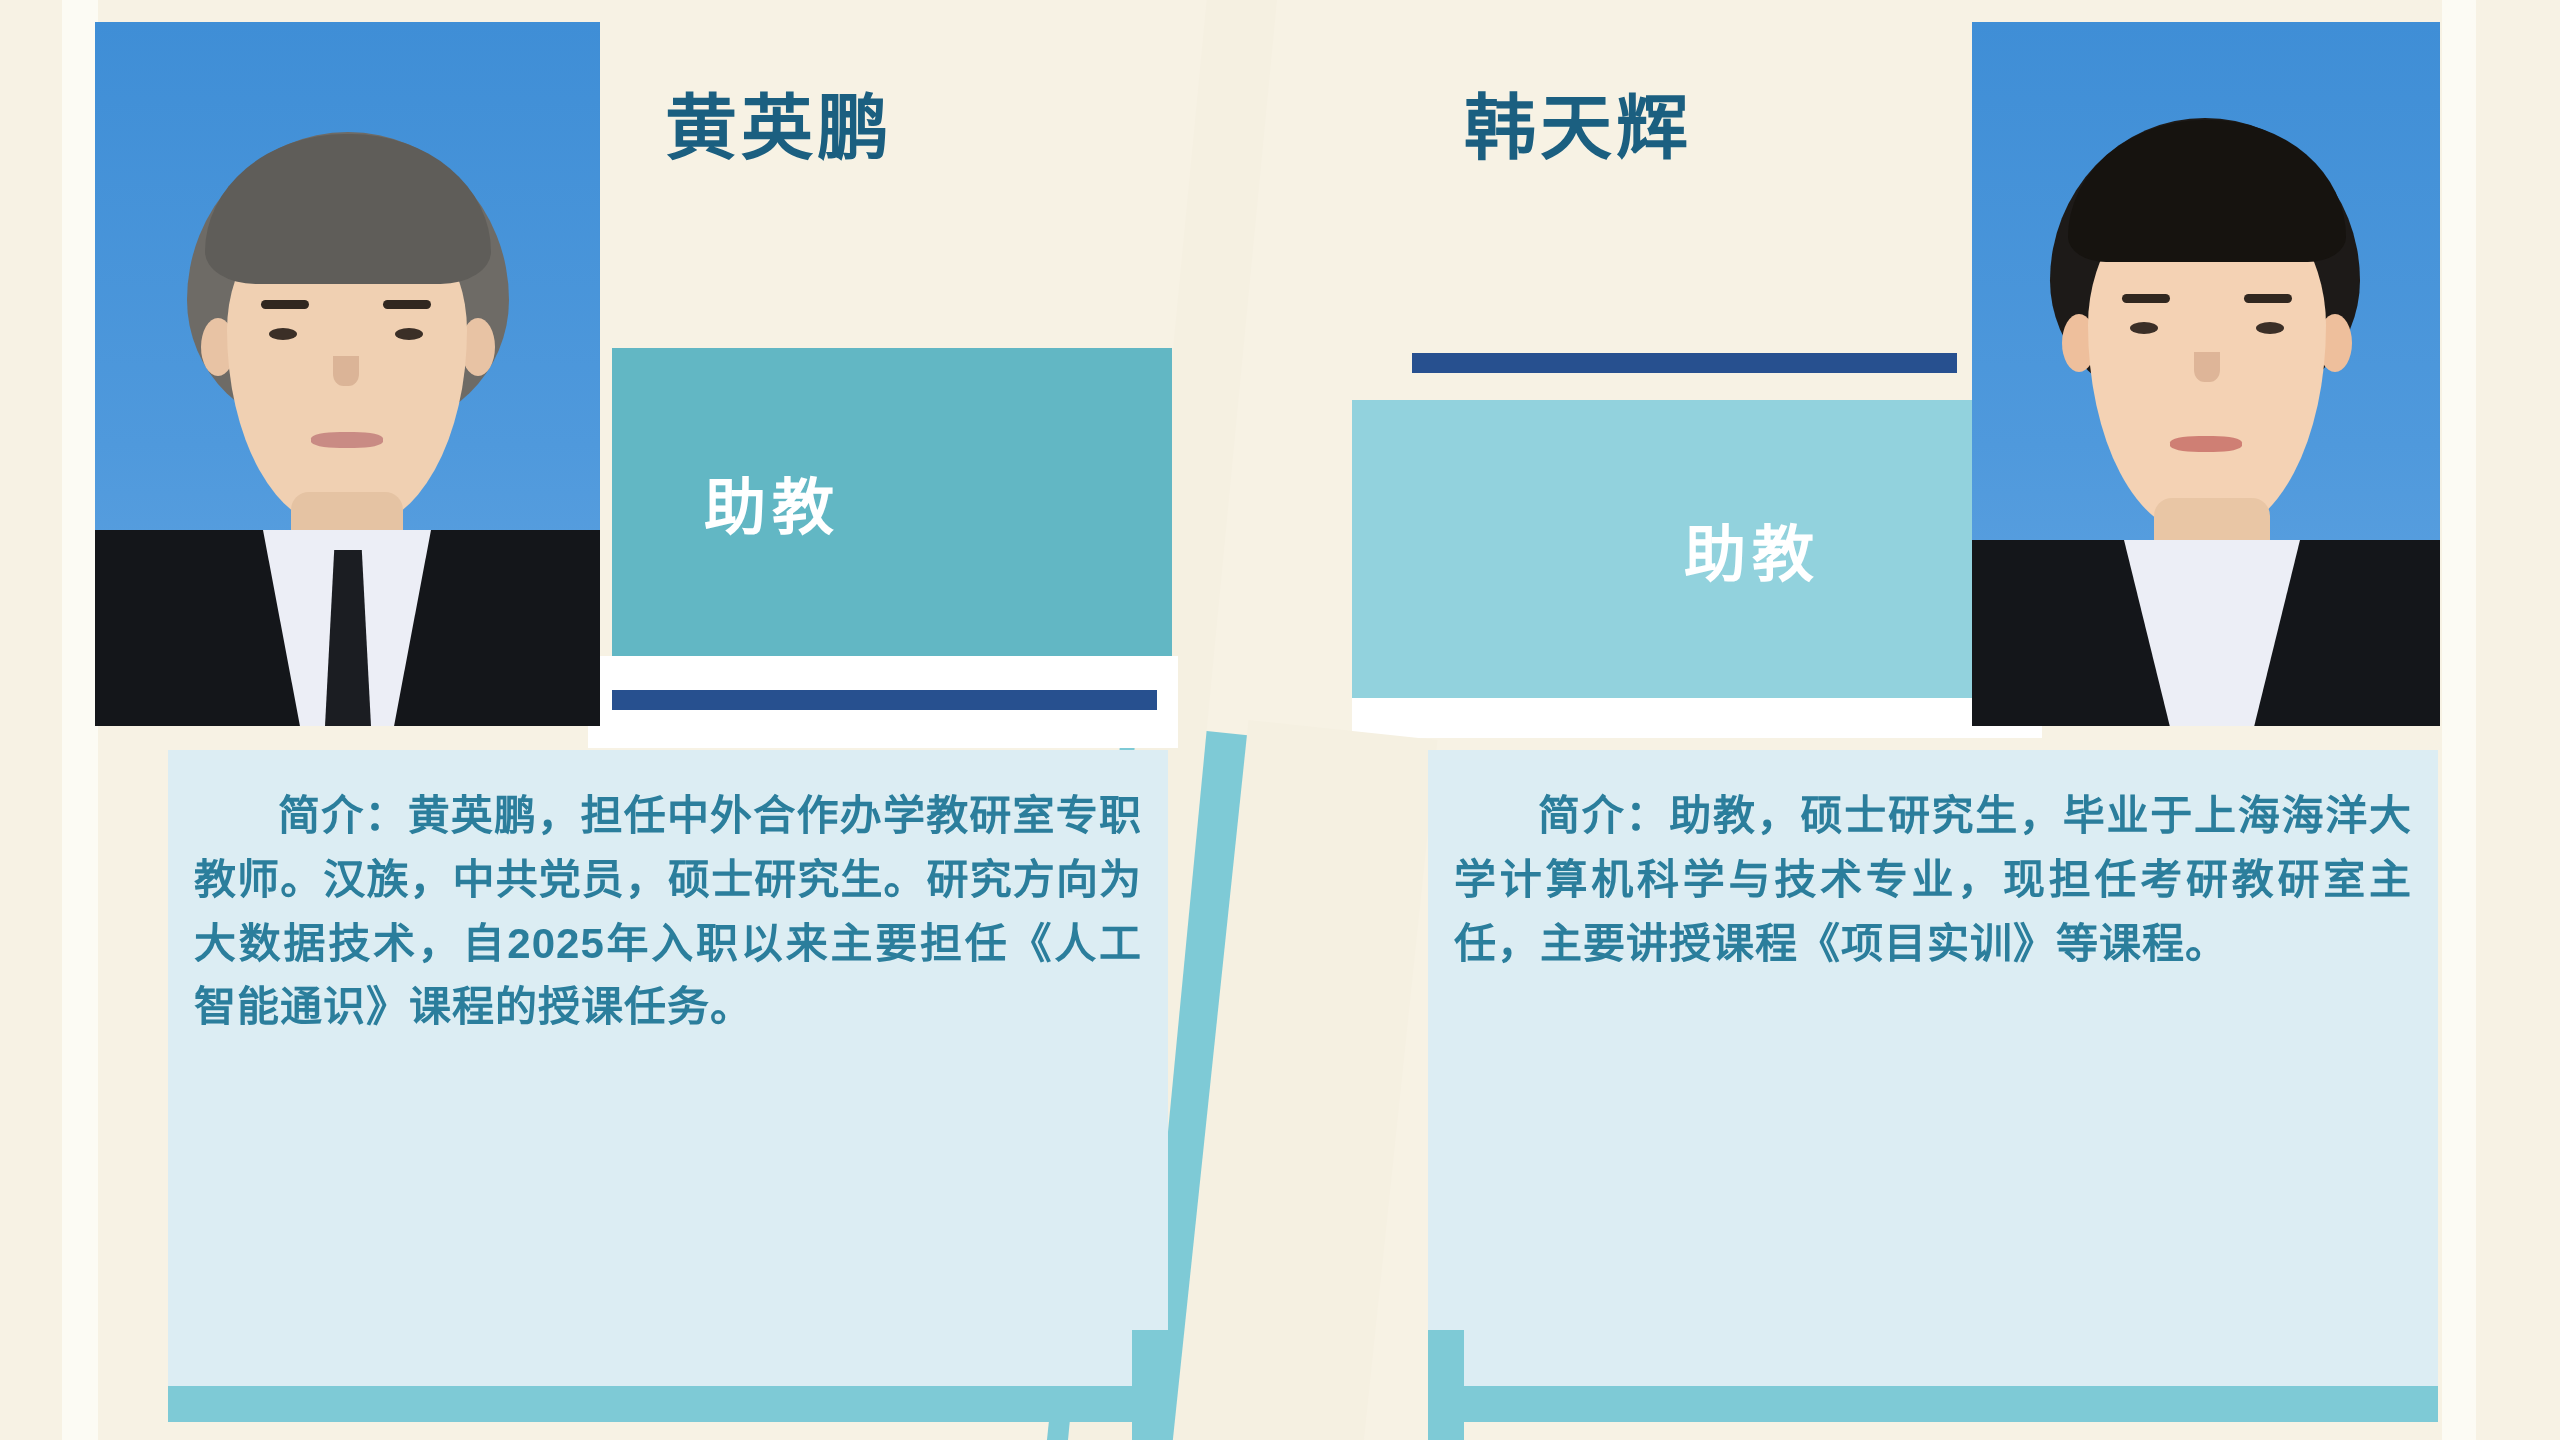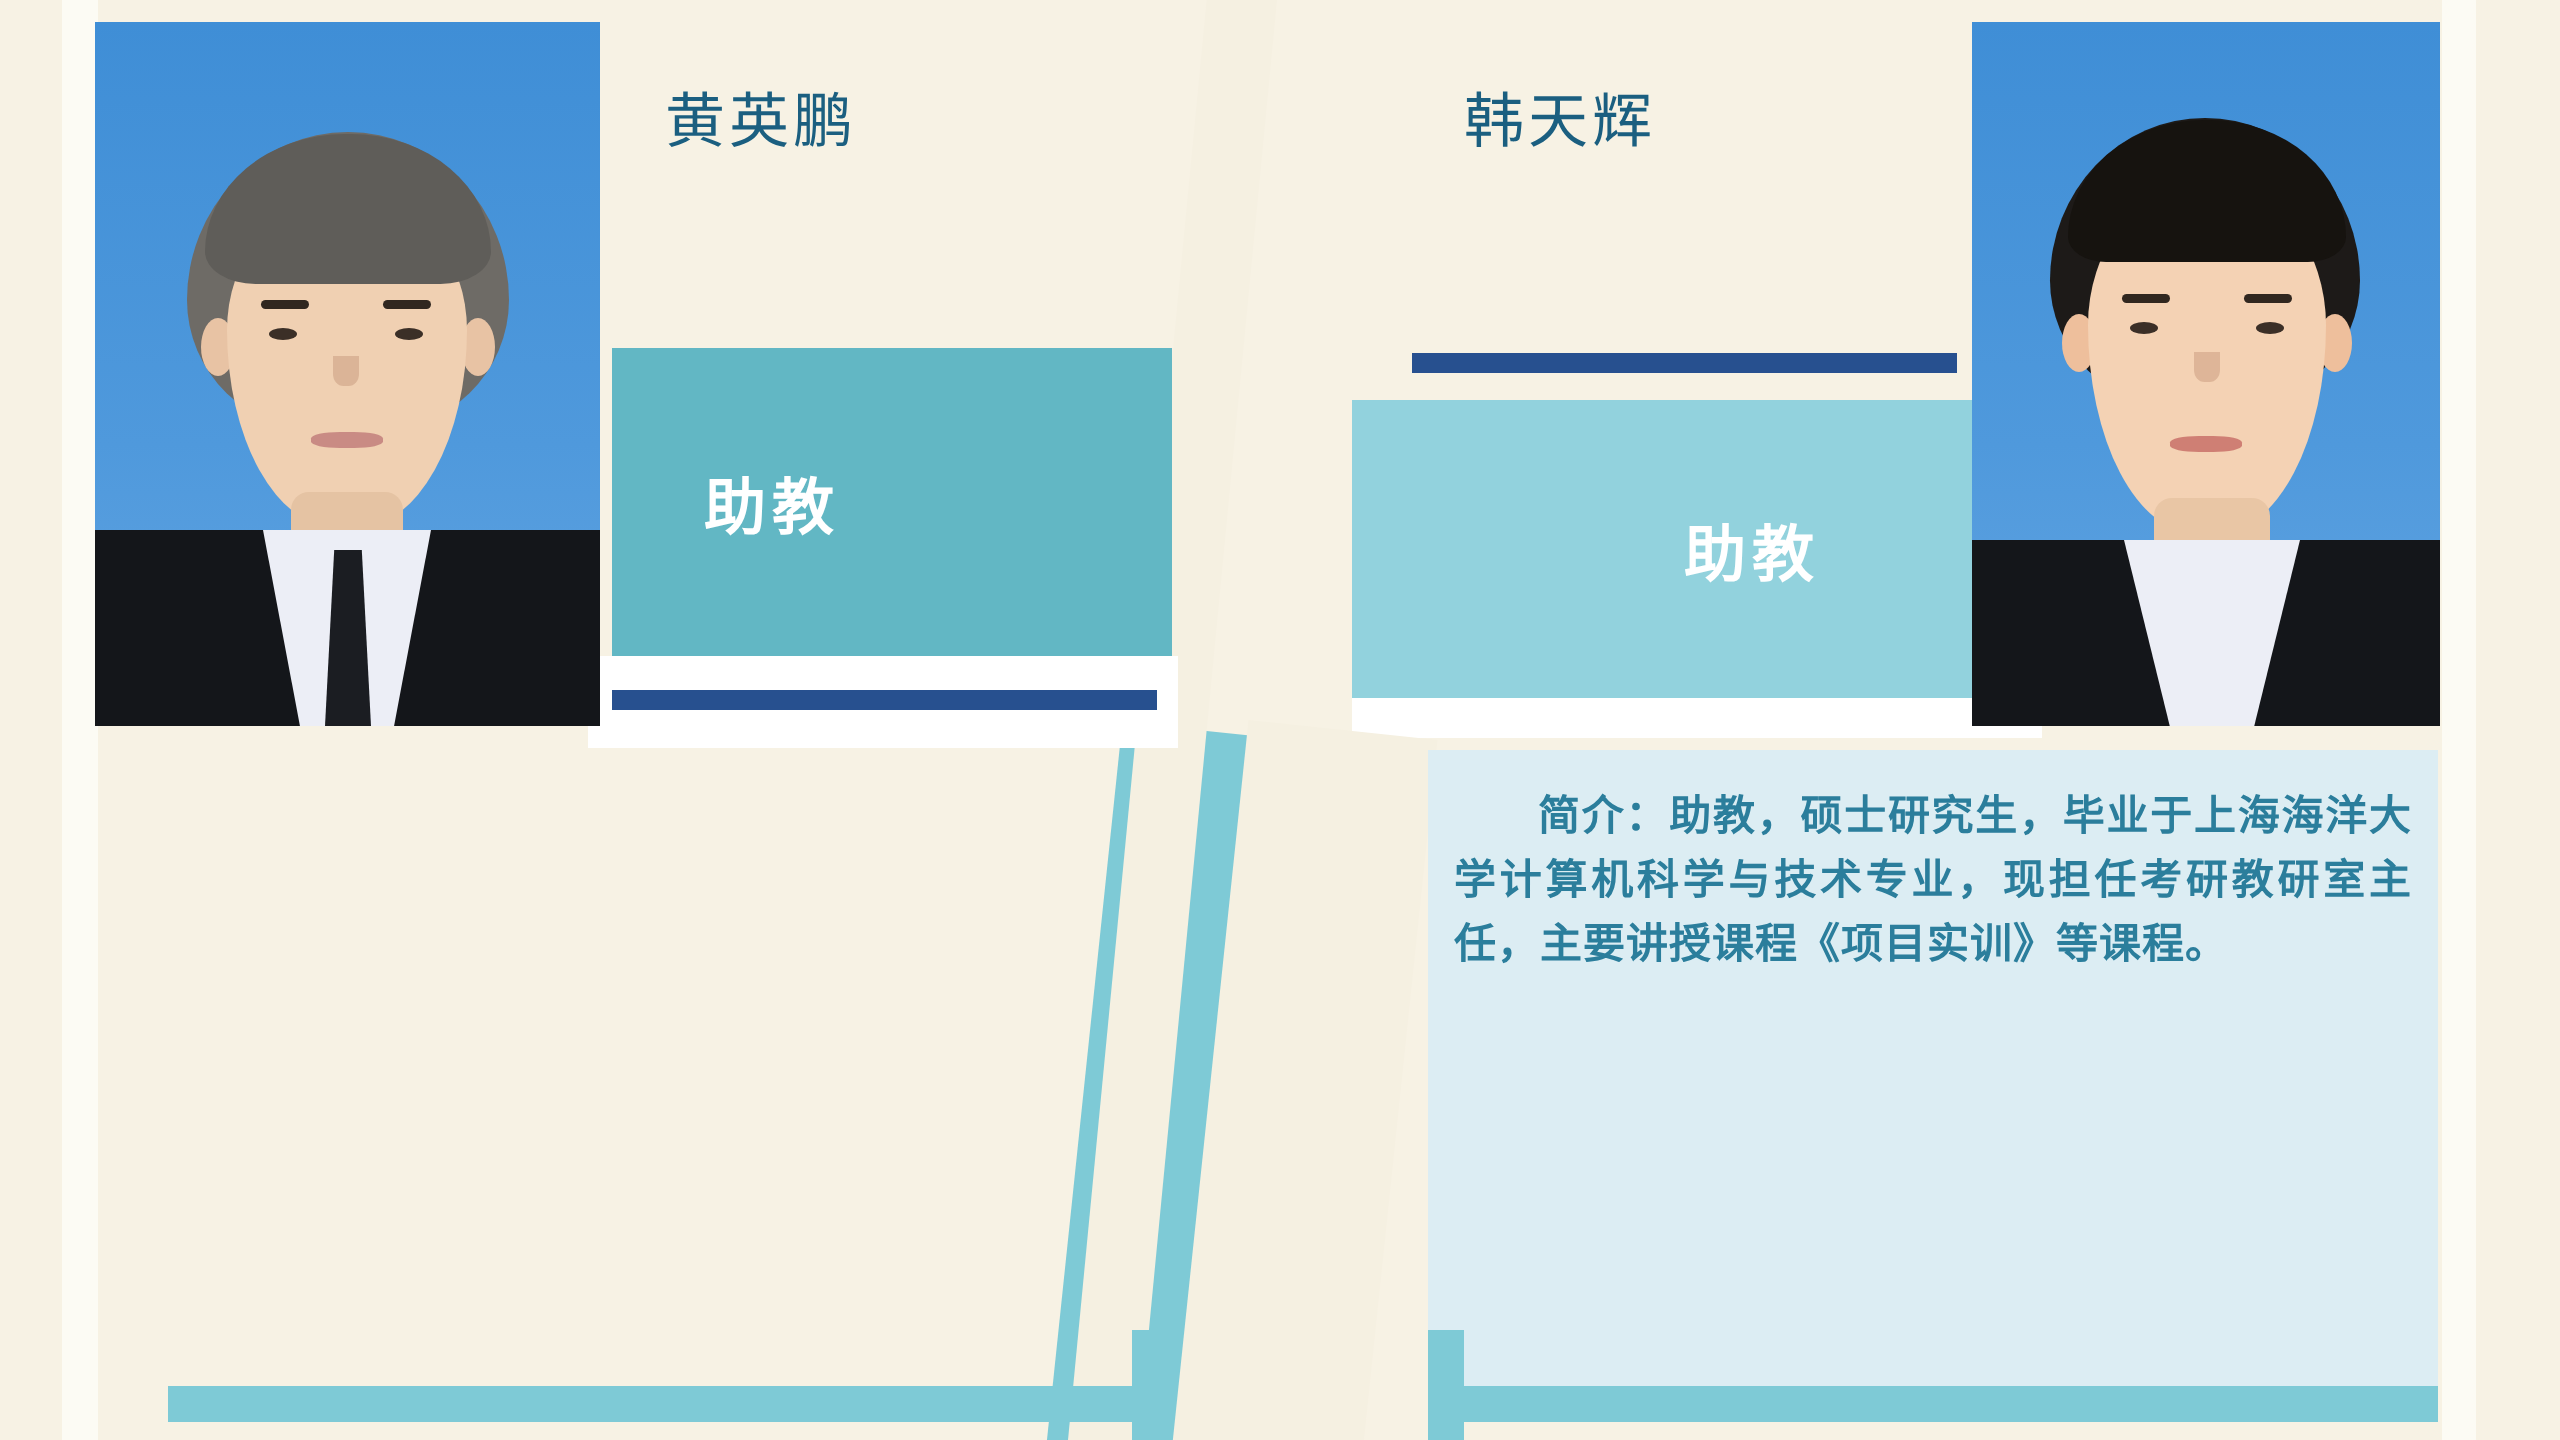--- a/index.html
+++ b/index.html
@@ -51,21 +51,21 @@
   .pf .tie{position:absolute;bottom:0;background:#1b1d22;}
   .pf .eye{position:absolute;width:28px;height:12px;border-radius:50%;background:#3b2f27;}
   .pf .brow{position:absolute;width:48px;height:9px;border-radius:6px;background:#31271f;}
   .pf .nose{position:absolute;width:26px;height:30px;border-radius:0 0 40% 40%;background:rgba(180,130,100,.35);}
   .pf .mouth{position:absolute;width:72px;height:16px;border-radius:40%;}
   .pf .ear{position:absolute;width:34px;height:58px;border-radius:50%;}
 
   
   .name{
     position:absolute;z-index:12;
-    font-weight:400;font-size:60px;letter-spacing:4px;
+    font-weight:700;font-size:72px;letter-spacing:4px;
     color:#1b5f80;white-space:nowrap;line-height:1;
   }
   .name-left{left:665px;top:92px;}
   .name-right{left:1464px;top:92px;}
 
   
   .role-box{
     position:absolute;z-index:7;
     display:flex;align-items:center;
     color:#ffffff;font-weight:900;font-size:62px;letter-spacing:6px;
@@ -163,20 +163,23 @@
 
   <div class="name name-left">黄英鹏</div>
 
   <div class="role-box role-box-left">
     <span class="role-label">助教</span>
   </div>
 
   <div class="white-gap"></div>
   <div class="rule rule-left"></div>
 
+  <div class="bio bio-left">
+    <p>简介：黄英鹏，担任中外合作办学教研室专职教师。汉族，中共党员，硕士研究生。研究方向为大数据技术，自2025年入职以来主要担任《人工智能通识》课程的授课任务。</p>
+  </div>
 
   <div class="photo photo-right">
     <div class="pf">
       <div class="bg"></div>
       <div class="hair" style="left:78px;top:96px;width:310px;height:290px;background:#1d1a18;"></div>
       <div class="ear" style="left:90px;top:292px;background:#eebf9c;"></div>
       <div class="ear" style="left:346px;top:292px;background:#eebf9c;"></div>
       <div class="face" style="left:116px;top:164px;width:238px;height:348px;background:#f4d2b4;"></div>
       <div class="hair" style="left:96px;top:98px;width:278px;height:142px;background:#16130f;border-radius:50% 50% 14% 14%/84% 84% 18% 18%;"></div>
       <div class="brow" style="left:150px;top:272px;"></div>

